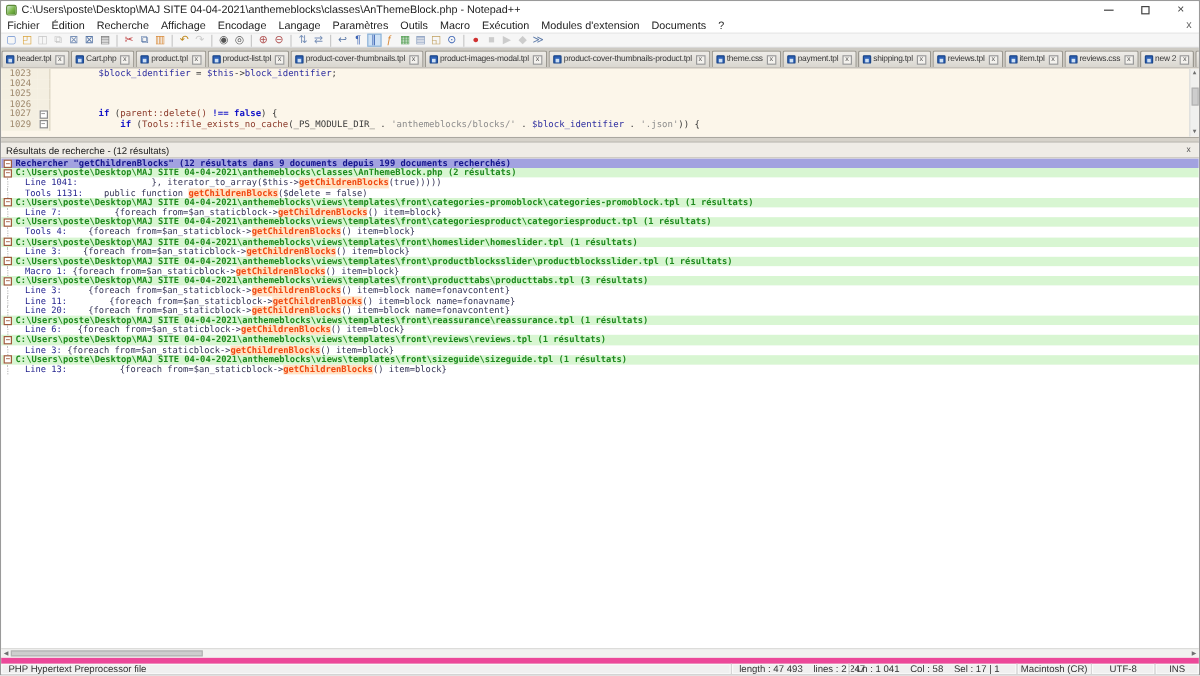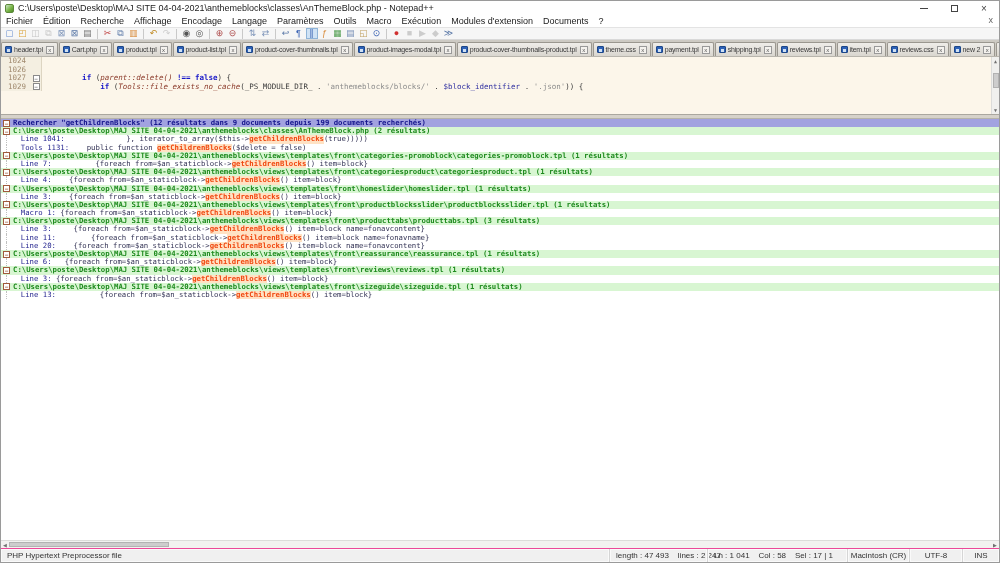--- a/index.html
+++ b/index.html
@@ -63,21 +63,21 @@
   .fold-col { width:11px; flex:0 0 auto; text-align:center; background:#f4efe1;
               border-right:1px solid #ddd5c2; color:#7a6a55; }
   .fold-box { display:inline-block; width:7px; height:7px; border:1px solid #8a8a8a;
               background:#fff; font-size:6px; line-height:5px; vertical-align:middle;
               color:#555; text-align:center; }
   .code { padding-left:4px; white-space:pre; }
   .seg-v { color:#2f2fa0; }
   .seg-k { color:#1414c8; font-weight:bold; }
   .seg-d { color:#3a3a3a; }
   .seg-s { color:#8c8c8c; }
-  .seg-e { color:#8b3a2a;font-style:italic; }
+  .seg-e { color:#8b3a2a; }
   .ed-vscroll { position:absolute; right:0; top:0; bottom:0; width:8px;
                 background:#f0f0ee; border-left:1px solid #dcdcda; font-size:5px;
                 color:#707070; display:flex; flex-direction:column; align-items:center; }
   .vs-arrow { height:8px; line-height:8px; }
   .vs-thumb { width:6px; height:15px; background:#cdcdcd; border:1px solid #b2b2b2;
               margin-top:8px; }
   .vs-bottom { margin-top:auto; }
 
   
   .splitter { height:5px; background:#d6d2ca; border-top:1px solid #aaa79f;
@@ -109,21 +109,21 @@
   
   .hscroll { height:8px; background:#f2f2f0; border-top:1px solid #dcdcda;
              display:flex; align-items:center; font-size:5px; color:#707070;
              flex:0 0 auto; position:relative; }
   .hs-arrow { width:8px; text-align:center; }
   .hs-thumb { position:absolute; left:8px; width:160px; top:1px; bottom:1px;
               background:#cdcdcd; border:1px solid #b2b2b2; }
   .hs-right { margin-left:auto; }
 
   
-  .statusbar { height:14px; background:#f0f0f0; border-top:1px solid #ec4899;
+  .statusbar { height:14px; background:#f0f0f0; border-top:5px solid #ec4899;
                display:flex; align-items:center; font-size:8px; color:#333;
                flex:0 0 auto; white-space:pre; }
   .sb-sec { padding:0 6px; height:100%; display:flex; align-items:center;
             border-right:1px solid #d5d5d5; box-shadow:inset 0 0 0 1px #fafafa; }
   .sb-doctype { flex:1; }
   .sb-len { width:98px; }
   .sb-pos { width:140px; }
   .sb-eol { width:62px; justify-content:center; }
   .sb-enc { width:53px; justify-content:center; }
   .sb-ins { width:36px; justify-content:center; border-right:none; }
@@ -274,44 +274,50 @@
       <div class="tab">
         <span class="tab-floppy"></span>
         <span class="tab-label">new 2</span>
         <span class="tab-close">x</span>
       </div>
       <div class="tab"></div>
     </div>
 
   <div class="editor">
     <div class="ed-body" id="edbody">
+        <div class="ed-line"><span class="ln-num">1023</span><span class="fold-col"></span><span class="code"><span class="seg-v">        $block_identifier</span><span class="seg-d"> = </span><span class="seg-v">$this</span><span class="seg-d">-&gt;</span><span class="seg-v">block_identifier</span><span class="seg-d">;</span></span></div>
         <div class="ed-line"><span class="ln-num">1024</span><span class="fold-col"></span><span class="code"></span></div>
+        <div class="ed-line"><span class="ln-num">1025</span><span class="fold-col"></span><span class="code"></span></div>
         <div class="ed-line"><span class="ln-num">1026</span><span class="fold-col"></span><span class="code"></span></div>
         <div class="ed-line"><span class="ln-num">1027</span><span class="fold-col"><span class="fold-box">−</span></span><span class="code"><span class="seg-k">        if </span><span class="seg-d">(</span><span class="seg-e">parent::delete() </span><span class="seg-k">!== false</span><span class="seg-d">) {</span></span></div>
         <div class="ed-line"><span class="ln-num">1029</span><span class="fold-col"><span class="fold-box">−</span></span><span class="code"><span class="seg-k">            if </span><span class="seg-d">(</span><span class="seg-e">Tools::file_exists_no_cache</span><span class="seg-d">(_PS_MODULE_DIR_ . </span><span class="seg-s">'anthemeblocks/blocks/'</span><span class="seg-d"> . </span><span class="seg-v">$block_identifier</span><span class="seg-d"> . </span><span class="seg-s">'.json'</span><span class="seg-d">)) {</span></span></div>
       </div>
     <div class="ed-vscroll">
       <span class="vs-arrow">▲</span>
       <span class="vs-thumb"></span>
       <span class="vs-arrow vs-bottom">▼</span>
     </div>
   </div>
 
   <div class="splitter"></div>
 
   <div class="panel">
+    <div class="panel-title">
+      <span>Résultats de recherche - (12 résultats)</span>
+      <span class="panel-close">x</span>
+    </div>
     <div class="results" id="results">
         <div class="res-row header"><span class="collapse-box">−</span><span>Rechercher "getChildrenBlocks" (12 résultats dans 9 documents depuis 199 documents recherchés)</span></div>
         <div class="res-row file"><span class="collapse-box">−</span><span>C:\Users\poste\Desktop\MAJ SITE 04-04-2021\anthemeblocks\classes\AnThemeBlock.php (2 résultats)</span></div>
         <div class="res-row hit"><span class="tree-spacer"></span><span class="hit-label">  Line 1041:</span><span class="hit-before">              }, iterator_to_array($this-&gt;</span><span class="hit-match">getChildrenBlocks</span><span class="hit-after">(true)))))</span></div>
         <div class="res-row hit"><span class="tree-spacer"></span><span class="hit-label">  Tools 1131:</span><span class="hit-before">    public function </span><span class="hit-match">getChildrenBlocks</span><span class="hit-after">($delete = false)</span></div>
         <div class="res-row file"><span class="collapse-box">−</span><span>C:\Users\poste\Desktop\MAJ SITE 04-04-2021\anthemeblocks\views\templates\front\categories-promoblock\categories-promoblock.tpl (1 résultats)</span></div>
         <div class="res-row hit"><span class="tree-spacer"></span><span class="hit-label">  Line 7:</span><span class="hit-before">          {foreach from=$an_staticblock-&gt;</span><span class="hit-match">getChildrenBlocks</span><span class="hit-after">() item=block}</span></div>
         <div class="res-row file"><span class="collapse-box">−</span><span>C:\Users\poste\Desktop\MAJ SITE 04-04-2021\anthemeblocks\views\templates\front\categoriesproduct\categoriesproduct.tpl (1 résultats)</span></div>
-        <div class="res-row hit"><span class="tree-spacer"></span><span class="hit-label">  Line 4:</span><span class="hit-before">    {foreach from=$an_staticblock-&gt;</span><span class="hit-match">getChildrenBlocks</span><span class="hit-after">() item=block}</span></div>
+        <div class="res-row hit"><span class="tree-spacer"></span><span class="hit-label">  Tools 4:</span><span class="hit-before">    {foreach from=$an_staticblock-&gt;</span><span class="hit-match">getChildrenBlocks</span><span class="hit-after">() item=block}</span></div>
         <div class="res-row file"><span class="collapse-box">−</span><span>C:\Users\poste\Desktop\MAJ SITE 04-04-2021\anthemeblocks\views\templates\front\homeslider\homeslider.tpl (1 résultats)</span></div>
         <div class="res-row hit"><span class="tree-spacer"></span><span class="hit-label">  Line 3:</span><span class="hit-before">    {foreach from=$an_staticblock-&gt;</span><span class="hit-match">getChildrenBlocks</span><span class="hit-after">() item=block}</span></div>
         <div class="res-row file"><span class="collapse-box">−</span><span>C:\Users\poste\Desktop\MAJ SITE 04-04-2021\anthemeblocks\views\templates\front\productblocksslider\productblocksslider.tpl (1 résultats)</span></div>
         <div class="res-row hit"><span class="tree-spacer"></span><span class="hit-label">  Macro 1:</span><span class="hit-before"> {foreach from=$an_staticblock-&gt;</span><span class="hit-match">getChildrenBlocks</span><span class="hit-after">() item=block}</span></div>
         <div class="res-row file"><span class="collapse-box">−</span><span>C:\Users\poste\Desktop\MAJ SITE 04-04-2021\anthemeblocks\views\templates\front\producttabs\producttabs.tpl (3 résultats)</span></div>
         <div class="res-row hit"><span class="tree-spacer"></span><span class="hit-label">  Line 3:</span><span class="hit-before">     {foreach from=$an_staticblock-&gt;</span><span class="hit-match">getChildrenBlocks</span><span class="hit-after">() item=block name=fonavcontent}</span></div>
         <div class="res-row hit"><span class="tree-spacer"></span><span class="hit-label">  Line 11:</span><span class="hit-before">        {foreach from=$an_staticblock-&gt;</span><span class="hit-match">getChildrenBlocks</span><span class="hit-after">() item=block name=fonavname}</span></div>
         <div class="res-row hit"><span class="tree-spacer"></span><span class="hit-label">  Line 20:</span><span class="hit-before">    {foreach from=$an_staticblock-&gt;</span><span class="hit-match">getChildrenBlocks</span><span class="hit-after">() item=block name=fonavcontent}</span></div>
         <div class="res-row file"><span class="collapse-box">−</span><span>C:\Users\poste\Desktop\MAJ SITE 04-04-2021\anthemeblocks\views\templates\front\reassurance\reassurance.tpl (1 résultats)</span></div>
         <div class="res-row hit"><span class="tree-spacer"></span><span class="hit-label">  Line 6:</span><span class="hit-before">   {foreach from=$an_staticblock-&gt;</span><span class="hit-match">getChildrenBlocks</span><span class="hit-after">() item=block}</span></div>

